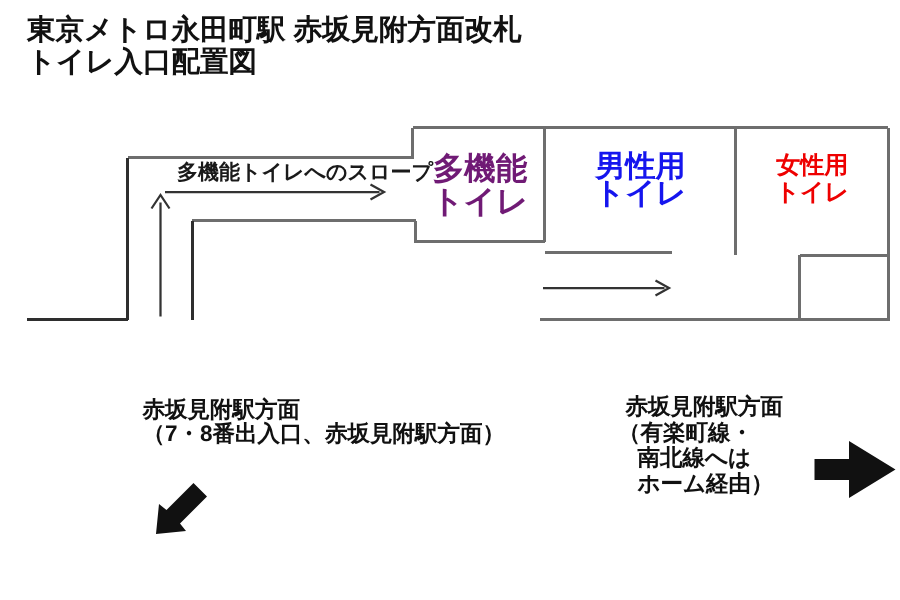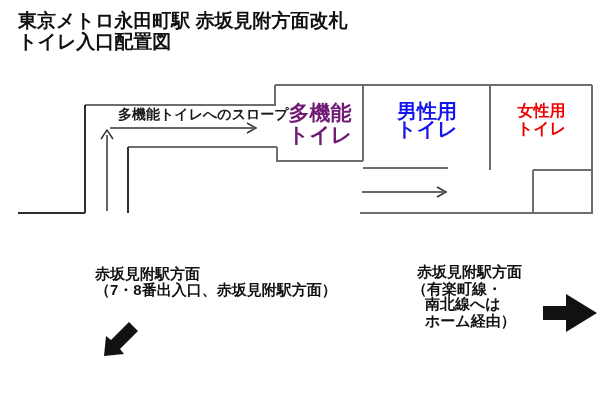--- a/index.html
+++ b/index.html
@@ -14,21 +14,21 @@
   .title{left:18px;top:10px;font-size:19px;line-height:21px;font-weight:bold;color:#111;white-space:nowrap;}
   .slope1{left:87px;top:106px;font-size:14px;font-weight:bold;color:#1a1a1a;white-space:nowrap;margin-left:31px;}
   .room-lbl{font-weight:bold;text-align:center;}
   .mf{left:277px;top:102px;width:86px;font-size:21px;line-height:22px;color:#701a75;}
   .mens{left:364px;top:102px;width:126px;font-size:20px;line-height:18px;color:#1515ee;}
   .womens{left:491px;top:102px;width:101px;font-size:16px;line-height:18px;color:#ee0000;}
   .slope2{left:233px;top:172px;font-size:12px;line-height:15px;color:#4a4a4a;white-space:nowrap;}
   .gate{left:95px;top:266px;font-size:15px;line-height:16px;font-weight:bold;color:#111;white-space:nowrap;}
   .platform{left:412px;top:263px;font-size:15px;line-height:17px;font-weight:bold;color:#111;white-space:nowrap;}
   .platform .ind1{padding-left:5px;}
-  .platform .ind2{padding-left:13px;font-family:Liberation Mono, monospace;}
+  .platform .ind2{padding-left:13px;}
 </style>
 </head>
 <body>
 
 <div class="page">
 
   <svg class="plan-svg" viewBox="0 0 600 400" aria-hidden="true">
 
     <g stroke="#6e6e6e" stroke-width="2" fill="none" shape-rendering="crispEdges">
       <line x1="275" y1="85" x2="592" y2="85"></line>

